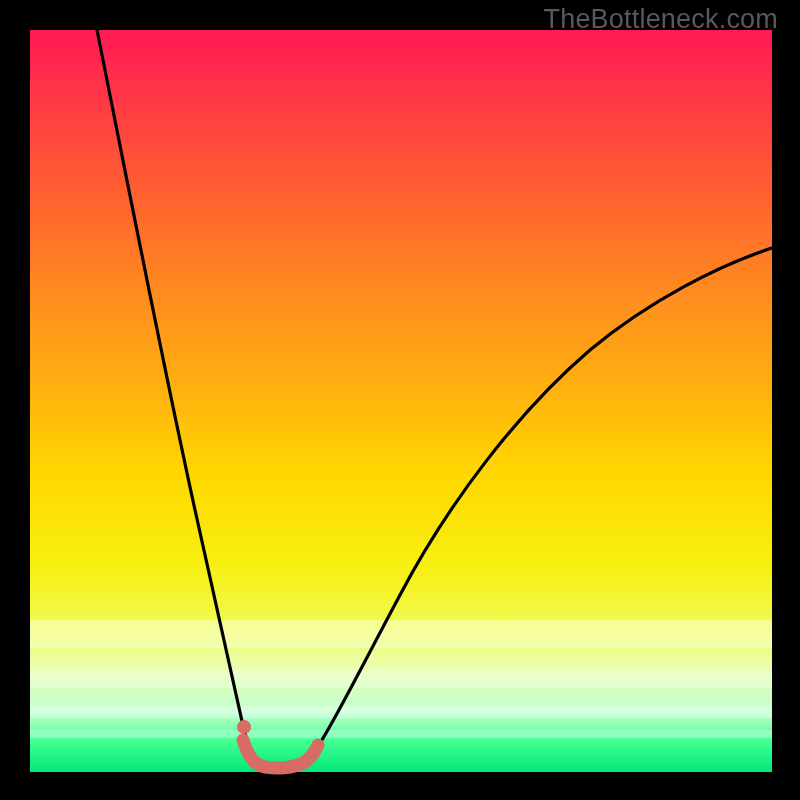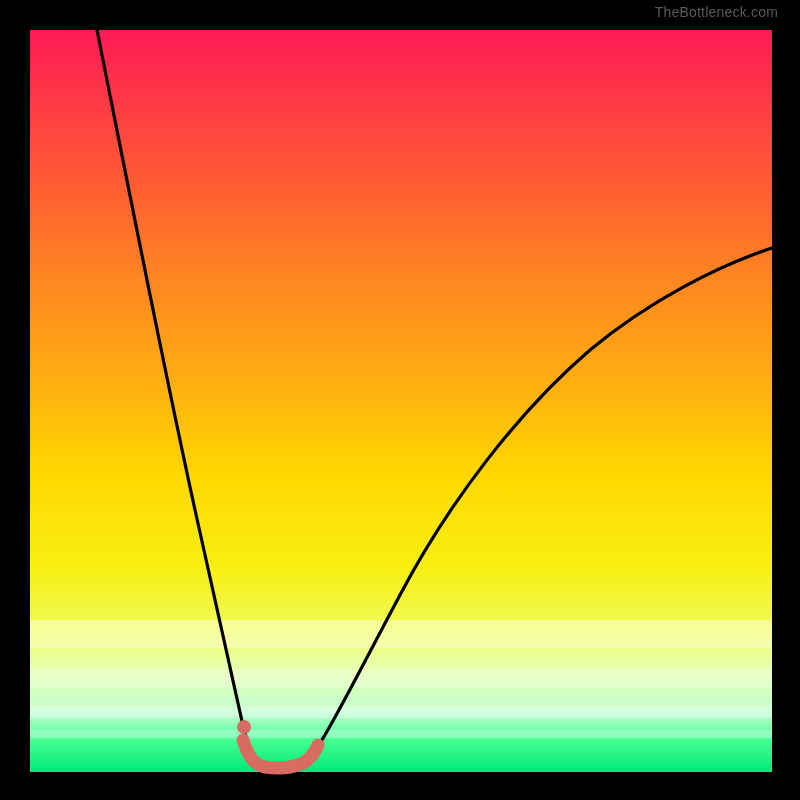--- a/index.html
+++ b/index.html
@@ -51,21 +51,21 @@
     top: 0; left: 0;
     width: 742px;
     height: 742px;
     overflow: visible;
   }
   .watermark {
     position: absolute;
     top: 4px;
     right: 22px;
     color: #57595b;
-    font-size: 14px;
+    font-size: 27px;
     font-weight: 400;
     letter-spacing: 0.2px;
   }
 </style>
 </head>
 <body>
 
 <div class="frame">
 
   <div class="plot-area">

